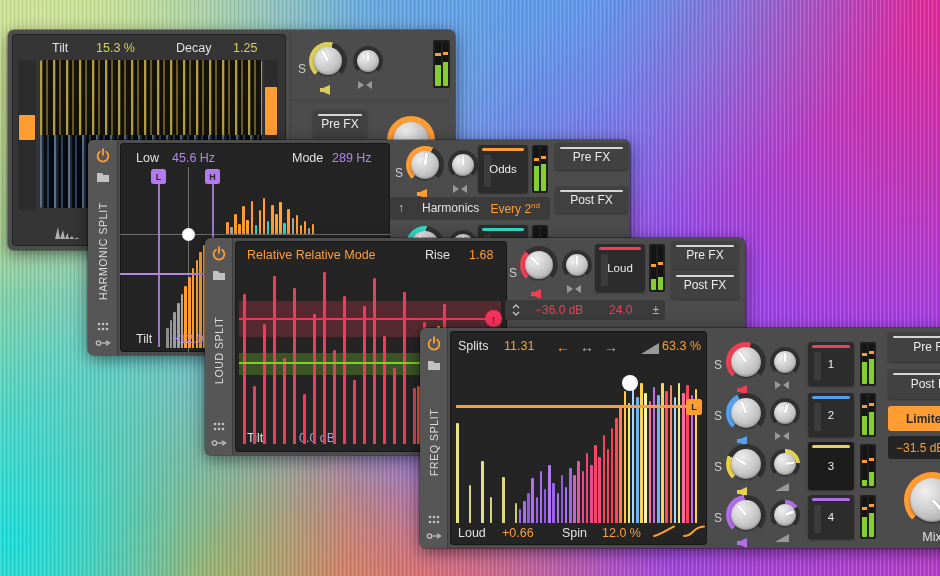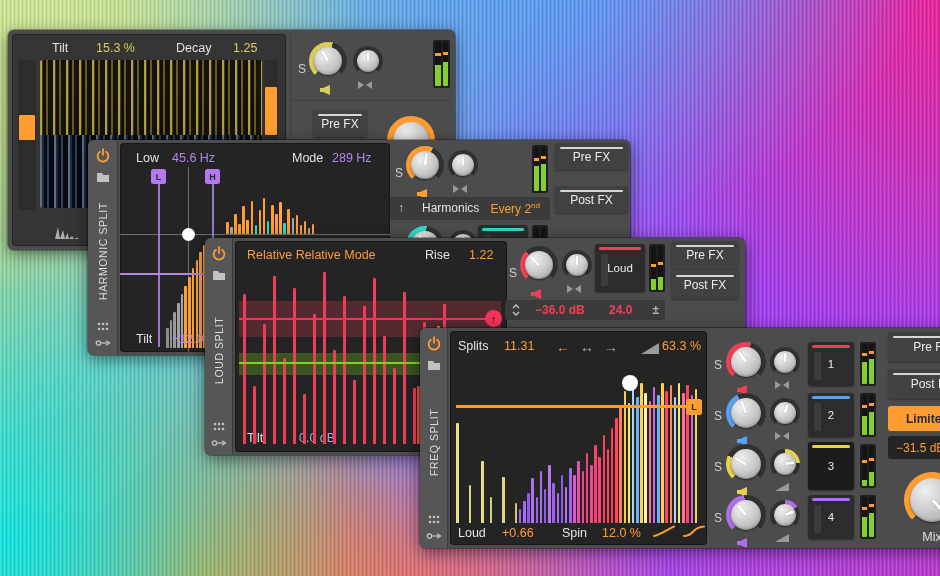--- a/index.html
+++ b/index.html
@@ -279,20 +279,23 @@
           <div class="cap">
             <i class="ind" style="transform:rotate(180deg);"></i>
           </div>
       </div>
       <span class="icn" style="position:absolute;left:62px;top:44px;">
         <svg width="16" height="10" viewBox="0 0 16 10">
             <polygon points="1,1 7,5 1,9" fill="#999"></polygon>
             <polygon points="15,1 9,5 15,9" fill="#999"></polygon>
           </svg>
       </span>
+      <div class="band-btn" style="left:88px;top:5px;width:50px;height:48px;--accent:var(--orange);">
+        <span style="position:relative;z-index:1;">Odds</span>
+      </div>
       <div class="meter" style="left:142px;top:5px;width:16px;height:48px;">
         <i style="--g:56%;--t:24%;"></i>
           <i style="--g:62%;--t:20%;"></i>
       </div>
       <div class="selector-row" style="left:0;top:57px;width:160px;height:23px;">
         <span style="position:absolute;left:8px;top:4px;color:#cfcfcf;">↑</span>
         <span style="position:absolute;left:32px;top:4px;color:#e2e2e2;">Harmonics</span>
         <span style="position:absolute;right:10px;top:4px;color:var(--orange);"><span>Every 2</span><sup style="font-size:8px;">nd</sup></span>
       </div>
       <div class="knob" style="left:16px;top:86px;width:38px;height:38px;position:absolute;--accent:var(--teal);--sweep:140deg;">
@@ -351,21 +354,21 @@
         <svg width="16" height="10" viewBox="0 0 16 10">
             <circle cx="3.5" cy="5" r="2.2" fill="none" stroke="#c2c2c2" stroke-width="1.3"></circle>
             <line x1="6.5" y1="5" x2="13" y2="5" stroke="#c2c2c2" stroke-width="1.3"></line>
             <polyline points="11,2.8 14.5,5 11,7.2" fill="none" stroke="#c2c2c2" stroke-width="1.3"></polyline>
           </svg>
       </span>
     </div>
     <div class="display" style="left:30px;top:3px;width:272px;height:211px;">
       <span class="hval c-orange" style="left:12px;top:7px;">Relative Relative Mode</span>
       <span class="hlabel" style="left:190px;top:7px;">Rise</span>
-      <span class="hval c-orange" style="left:234px;top:7px;">1.22</span>
+      <span class="hval c-orange" style="left:234px;top:7px;">1.68</span>
       <div style="position:absolute;left:4px;right:6px;top:60px;height:36px;background:rgba(237,64,86,.24);z-index:1;"></div>
       <div style="position:absolute;left:4px;right:10px;top:112px;height:22px;background:rgba(120,210,40,.28);z-index:1;"></div>
       <div class="bars" style="left:8px;bottom:8px;--bw:2.5px;--bg:7.5px;z-index:2;">
           <span style="height: 150px; background: rgb(238, 61, 88);"></span>
           <span style="height: 58px; background: rgb(238, 61, 88);"></span>
           <span style="height: 120px; background: rgb(238, 61, 88);"></span>
           <span style="height: 168px; background: rgb(238, 61, 88);"></span>
           <span style="height: 86px; background: rgb(238, 61, 88);"></span>
           <span style="height: 156px; background: rgb(238, 61, 88);"></span>
           <span style="height: 50px; background: rgb(238, 61, 88);"></span>
@@ -440,21 +443,21 @@
             <polygon points="15,1 9,5 15,9" fill="#999"></polygon>
           </svg>
       </span>
       <div class="band-btn" style="left:90px;top:6px;width:50px;height:48px;--accent:var(--crimson);">
         <span style="position:relative;z-index:1;">Loud</span>
       </div>
       <div class="meter" style="left:144px;top:6px;width:16px;height:48px;">
         <i style="--g:26%;--t:40%;"></i>
           <i style="--g:30%;--t:36%;"></i>
       </div>
-      <div class="selector-row" style="left:0;top:62px;width:160px;height:20px;font-weight:bold;">
+      <div class="selector-row" style="left:0;top:62px;width:160px;height:20px;">
         <span class="icn" style="position:absolute;left:6px;top:3px;">
           <svg width="10" height="14" viewBox="0 0 10 14">
               <path d="M2,5 L5,2 L8,5" fill="none" stroke="#c4c4c4" stroke-width="1.4"></path>
               <path d="M2,9 L5,12 L8,9" fill="none" stroke="#c4c4c4" stroke-width="1.4"></path>
             </svg>
         </span>
         <span class="c-crimson" style="position:absolute;left:30px;top:2.5px;">−36.0 dB</span>
         <span class="c-crimson" style="position:absolute;left:104px;top:2.5px;">24.0</span>
         <span class="c-gray" style="position:absolute;right:6px;top:2.5px;">±</span>
       </div>

